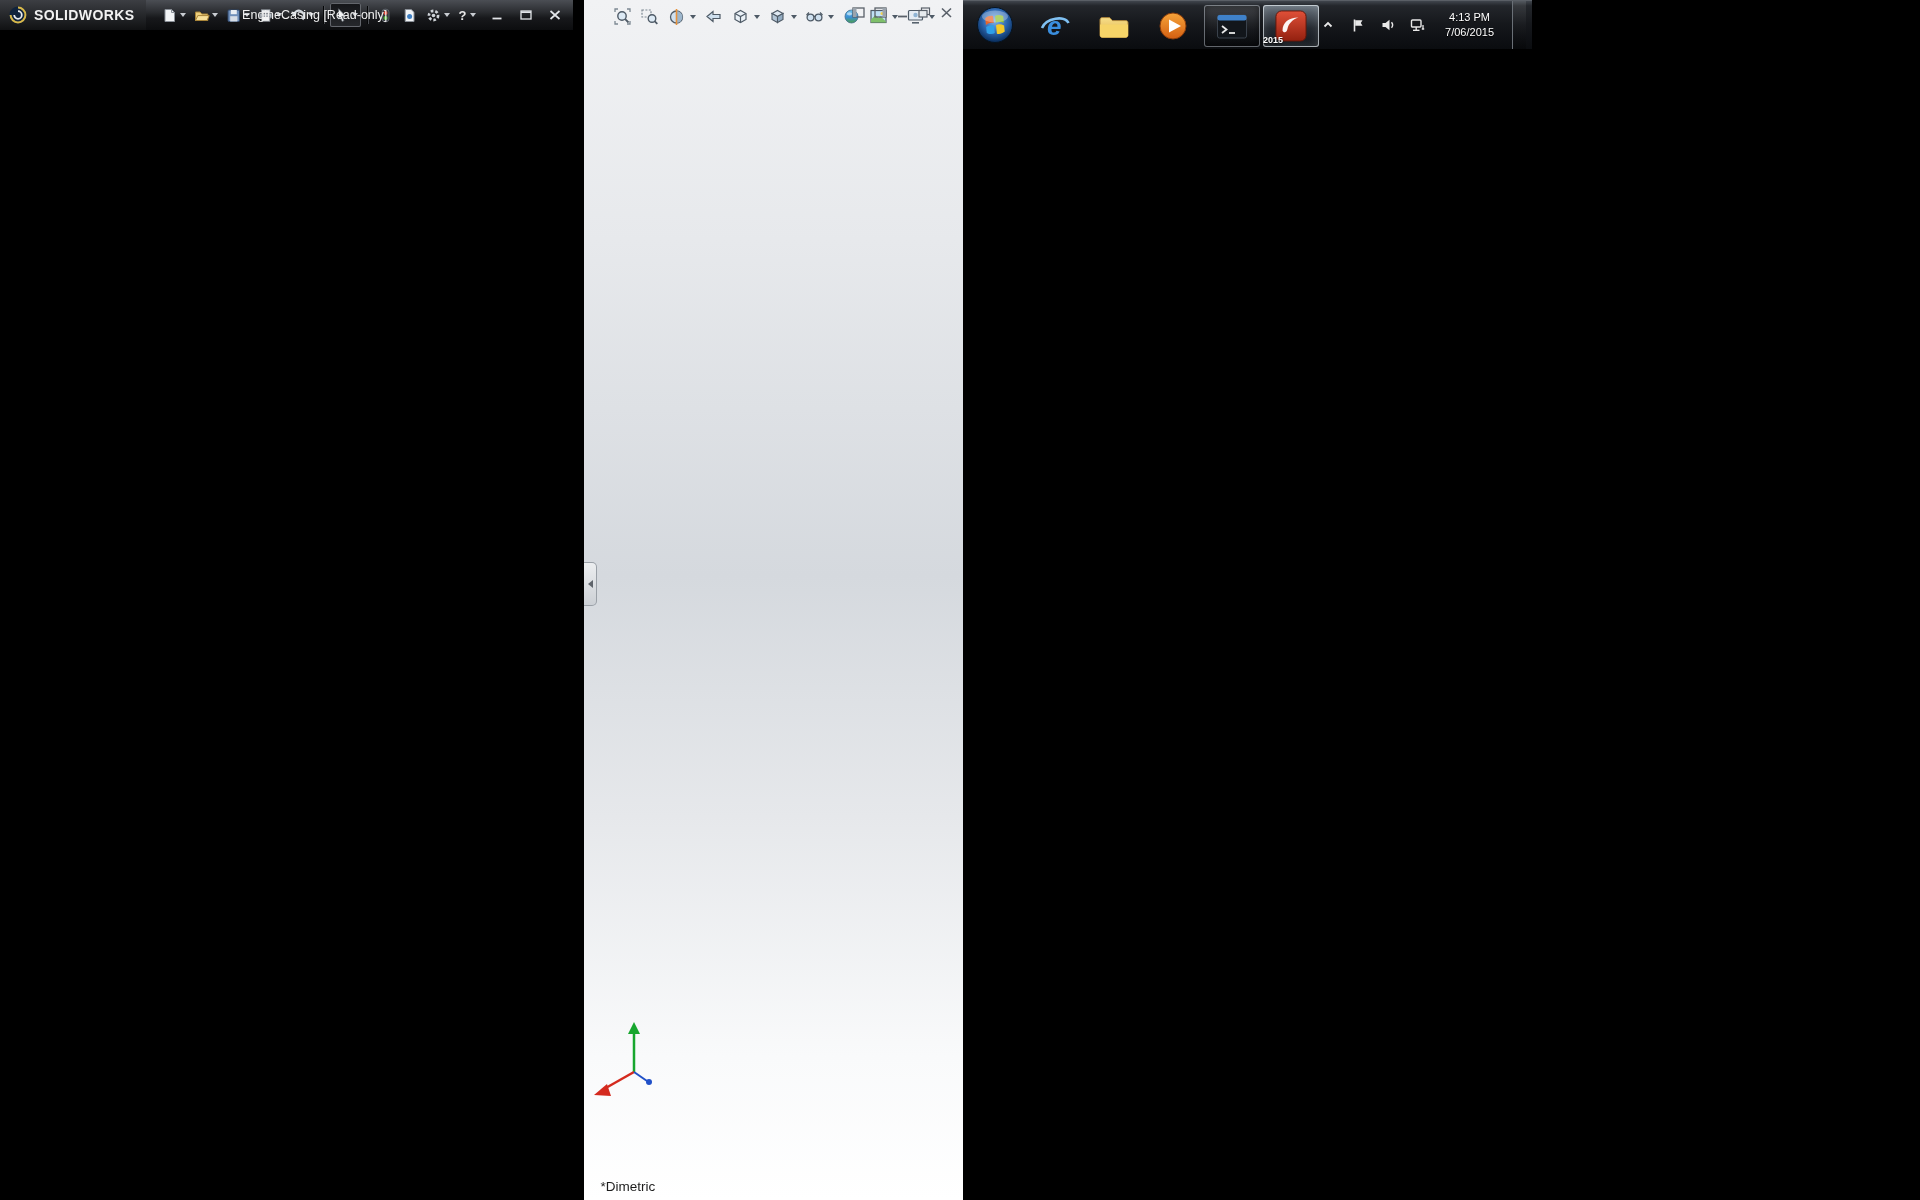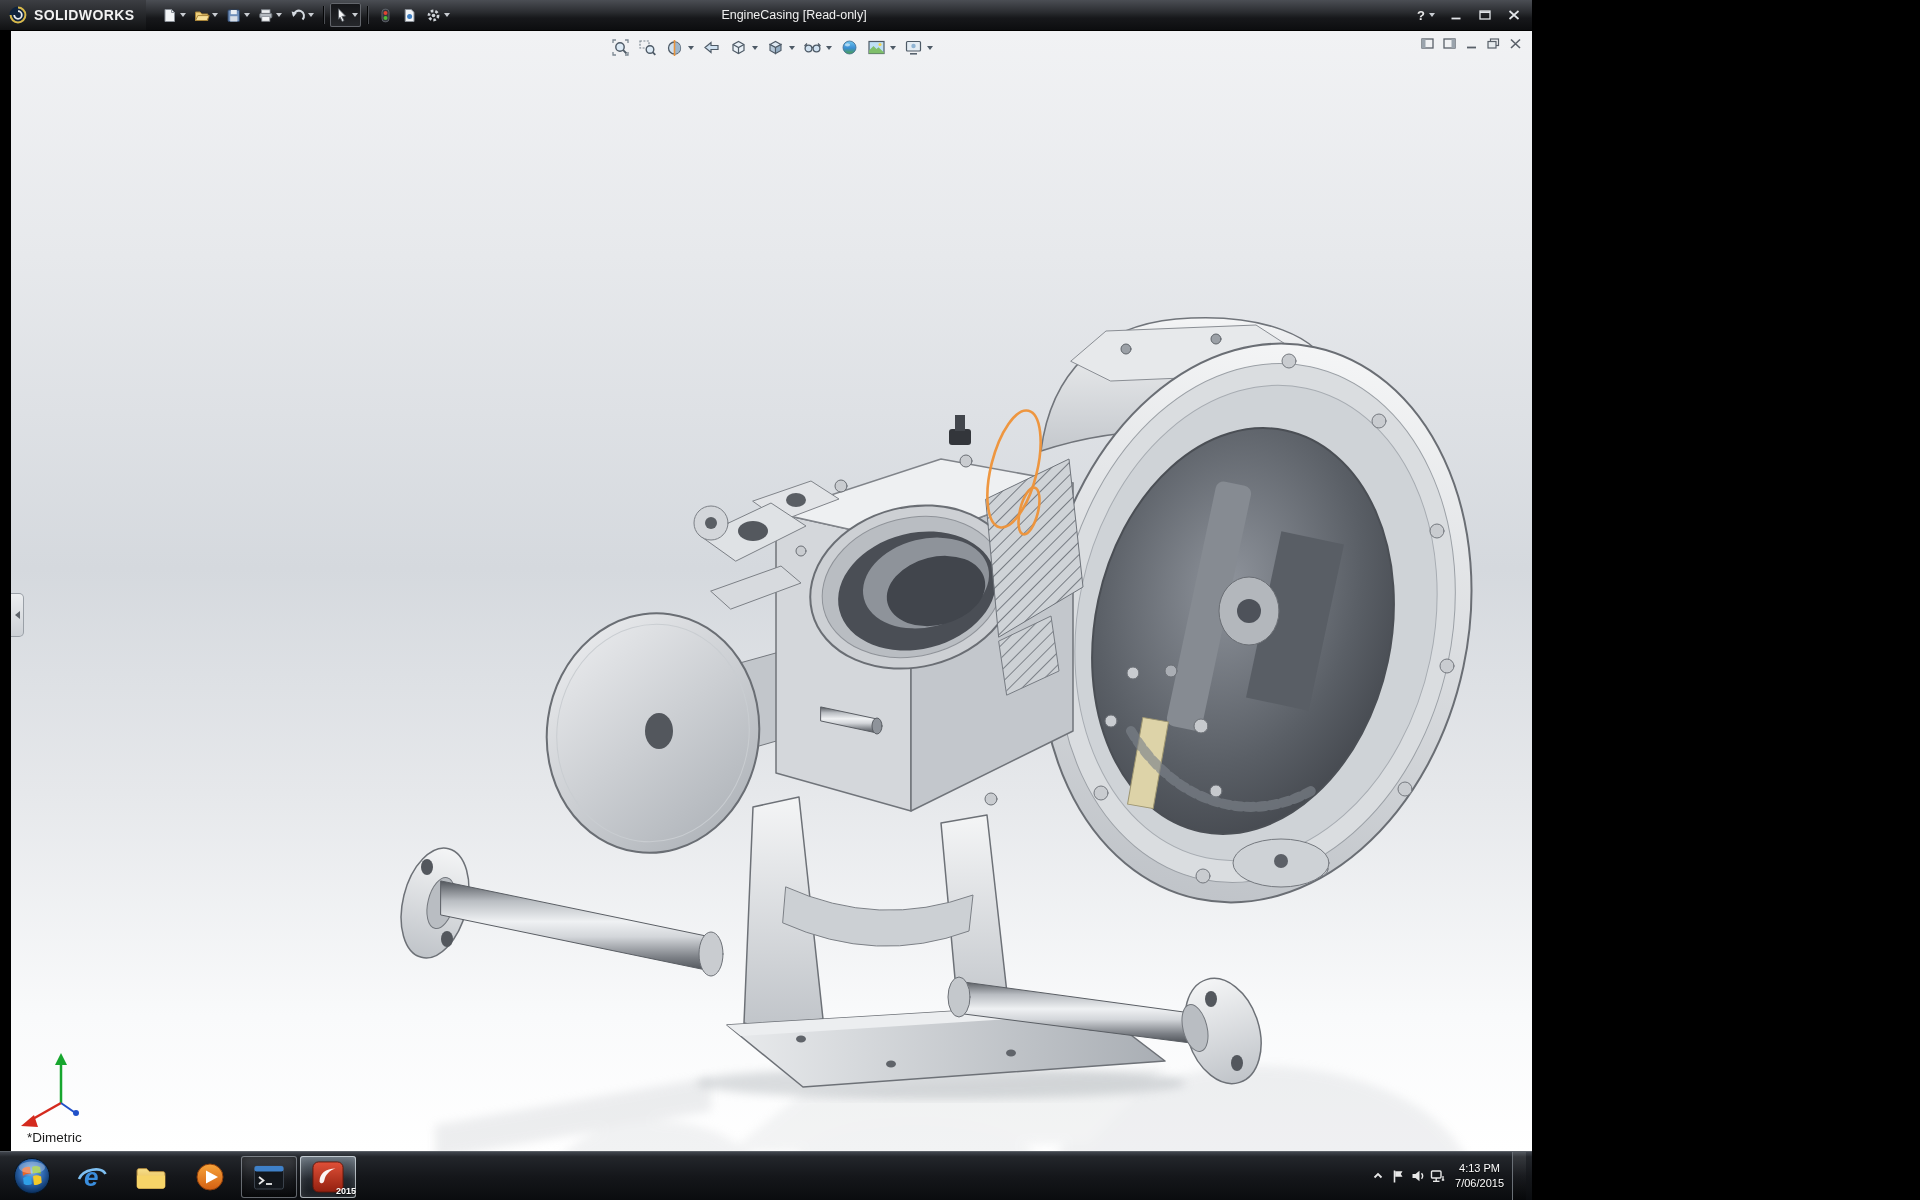--- a/index.html
+++ b/index.html
@@ -1,18 +1,18 @@
 <!DOCTYPE html>
 <html><head>
 <meta charset="utf-8">
 <title>EngineCasing [Read-only]</title>
 <style>
   html,body{margin:0;padding:0;}
   body{width:1920px;height:1200px;overflow:hidden;font-family:"Liberation Sans",sans-serif;background:#000;}
-  .screen{position:relative;width:1532px;height:1200px;display:flex;flex-direction:column;}
+  .screen{position:relative;width:1532px;height:1200px;display:flex;}
 
   
   .titlebar{height:30px;flex:0 0 30px;display:flex;align-items:center;position:relative;
     background:linear-gradient(#4b4e54 0%,#2b2d31 40%,#17181b 60%,#0c0d0f 100%);
     border-bottom:1px solid #000;color:#e8e8e8;}
   .brand{height:100%;display:flex;align-items:center;gap:6px;padding:0 12px 0 8px;
     background:linear-gradient(#3c3e43,#101113);}
   .brand-text{font-size:14px;font-weight:bold;letter-spacing:.4px;color:#f2f2f2;}
   .tb-tools{display:flex;align-items:center;gap:1px;padding-left:12px;}
   .tool{height:24px;display:flex;align-items:center;justify-content:center;padding:0 3px;border-radius:2px;}
@@ -48,22 +48,22 @@
   .taskbar{height:48px;flex:0 0 48px;display:flex;align-items:stretch;position:relative;
     background:linear-gradient(#40454d 0%,#23262b 10%,#15171b 50%,#0a0c0f 100%);
     border-top:1px solid #5a5f66;}
   .start-btn{width:64px;display:flex;align-items:center;justify-content:center;}
   .task-icons{display:flex;align-items:center;gap:3px;}
   .task-btn{width:56px;height:42px;margin-top:2px;display:flex;align-items:center;justify-content:center;border-radius:3px;position:relative;}
   .task-btn.open{background:linear-gradient(rgba(255,255,255,.14),rgba(255,255,255,.02) 60%,rgba(0,0,0,.25));
     box-shadow:inset 0 0 0 1px rgba(210,220,230,.45), inset 0 0 8px rgba(0,0,0,.55);}
   .task-btn.active{background:linear-gradient(rgba(190,210,228,.45),rgba(120,140,160,.18) 55%,rgba(40,50,60,.3));
     box-shadow:inset 0 0 0 1px rgba(235,242,248,.65), inset 0 0 10px rgba(255,255,255,.18);}
-  .sw-badge{position:absolute;bottom:2px;left:0;right:0;text-align:right;font-size:9px;font-weight:bold;color:#fff;text-shadow:0 1px 2px #000;}
-  .tray{margin-left:auto;display:flex;align-items:center;gap:2px;padding-right:6px;}
+  .sw-badge{position:absolute;bottom:2px;left:0;right:0;text-align:left;font-size:9px;font-weight:bold;color:#fff;text-shadow:0 1px 2px #000;}
+  .tray{margin-left:auto;display:flex;align-items:center;gap:12px;padding-right:6px;}
   .tray-ic{display:flex;align-items:center;justify-content:center;width:18px;height:18px;}
   .clock{text-align:center;color:#fff;font-size:11px;line-height:1.4;text-shadow:0 1px 1px #000;padding:0 6px;}
   .show-desktop{width:13px;height:100%;border-left:1px solid #6a7077;
     background:linear-gradient(rgba(255,255,255,.10),rgba(255,255,255,.02) 50%,rgba(0,0,0,.3));}
 </style>
 </head>
 <body>
 
 <svg width="0" height="0" style="position:absolute" aria-hidden="true">
   <defs>

